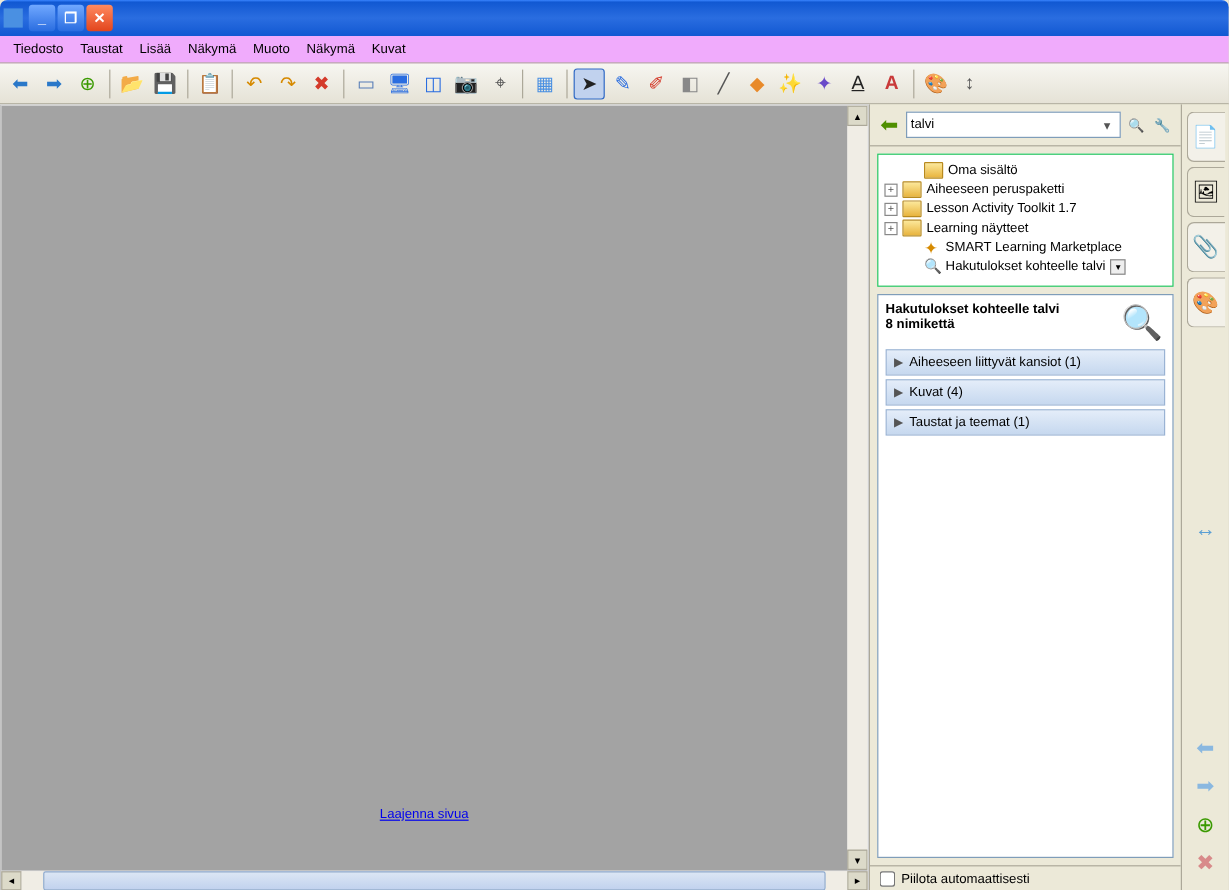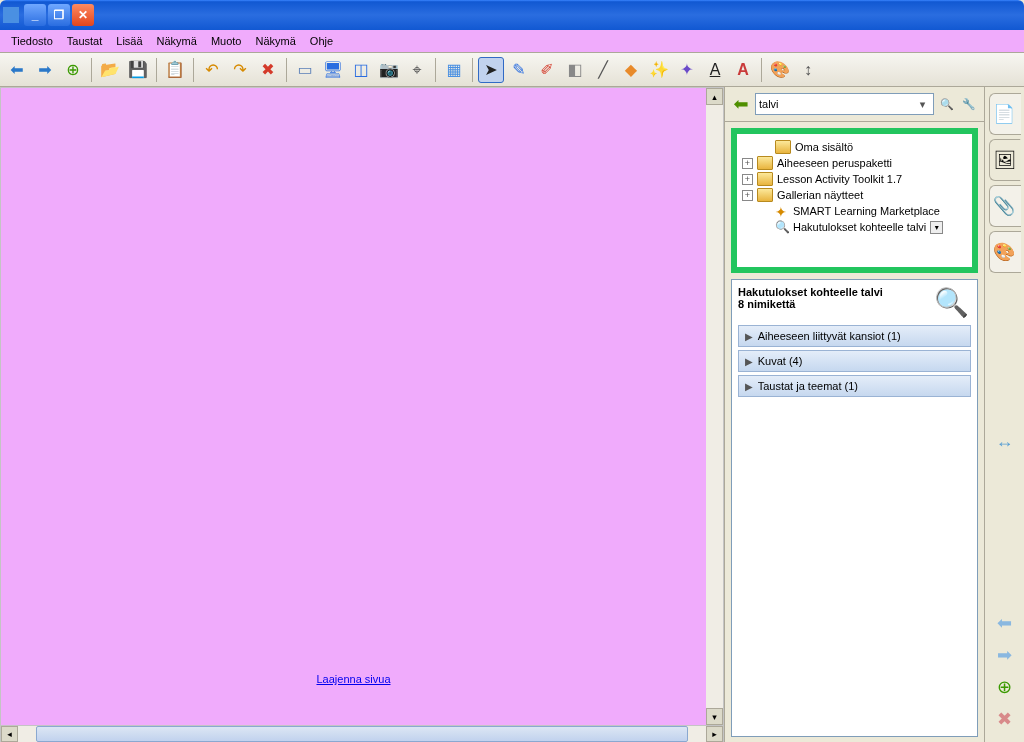--- a/index.html
+++ b/index.html
@@ -21,41 +21,41 @@
 
 
 .toolbar { background: linear-gradient(to bottom, #f7f6f1, #e5e2d6); padding: 3px 4px; border-bottom: 1px solid #aca899; display: flex; align-items: center; gap: 2px; height: 34px; }
 .tbtn { width: 26px; height: 26px; display: flex; align-items: center; justify-content: center; cursor: pointer; border-radius: 3px; font-size: 16px; }
 .tbtn.selected { background: #c1d2ee; border: 1px solid #316ac5; }
 .tsep { width: 1px; height: 24px; background: #aca899; margin: 0 3px; }
 
 
 .workspace { display: flex; height: calc(742px - 30px - 22px - 34px); }
 .canvas-area { flex: 1; display: flex; flex-direction: column; background: white; border: 1px solid #c4c4c4; position: relative; }
-.canvas { flex: 1; background: #f0abfc; overflow: auto; position: relative; }
+.canvas { flex: 1; background: #a3a3a3; overflow: auto; position: relative; }
 .expand-link { position: absolute; bottom: 40px; left: 50%; transform: translateX(-50%); color: #0000ee; text-decoration: underline; cursor: pointer; }
 .hscroll { height: 17px; background: #eee; border-top: 1px solid #c4c4c4; display: flex; }
 .hscroll .track { flex: 1; background: #f0ede5; position: relative; }
 .hscroll .thumb { position: absolute; left: 18px; right: 18px; top: 0; bottom: 0; background: linear-gradient(to bottom, #dce6f4, #c1d2ee); border: 1px solid #8aa8d0; border-radius: 2px; }
 .hscroll .arrow { width: 17px; background: #dcdac9; border: 1px solid #aca899; display: flex; align-items: center; justify-content: center; font-size: 9px; }
 .vscroll { width: 17px; background: #f0ede5; display: flex; flex-direction: column; }
 .vscroll .arrow { height: 17px; background: #dcdac9; border: 1px solid #aca899; display: flex; align-items: center; justify-content: center; font-size: 9px; }
 .vscroll .track { flex: 1; }
 
 
 .gallery-pane { width: 260px; background: #ece9d8; display: flex; flex-direction: column; border-left: 1px solid #aca899; }
 .gallery-top { padding: 6px; border-bottom: 1px solid #aca899; }
 .search-row { display: flex; align-items: center; gap: 4px; }
 .back-arrow { width: 20px; height: 20px; color: #4f8f00; font-size: 18px; cursor: pointer; display: flex; align-items: center; justify-content: center;}
 .search-combo { flex: 1; height: 22px; border: 1px solid #7f9db9; background: white; display: flex; align-items: center; padding: 0 3px; }
 .search-combo input { flex: 1; border: none; outline: none; font-size: 11px; }
 .search-combo .dd { width: 15px; text-align: center; color: #555; cursor: pointer; }
 .tool-icon { width: 18px; height: 18px; cursor: pointer; display: flex; align-items: center; justify-content: center; }
 
-.tree { border: 6px solid #22c55e; background: white; margin: 6px; padding: 5px 3px; height: 145px; overflow: auto; }
+.tree { border: 1px solid #22c55e; background: white; margin: 6px; padding: 5px 3px; height: 111px; overflow: auto; }
 .tree-item { display: flex; align-items: center; padding: 1px 2px; gap: 4px; cursor: pointer; white-space: nowrap; }
 .tree-item .exp { width: 11px; height: 11px; border: 1px solid #888; background: white; font-size: 9px; line-height: 9px; text-align: center; color: #555; }
 .tree-item .noexp { width: 11px; }
 .tree-item .fldr { width: 16px; height: 14px; background: linear-gradient(to bottom, #fce89a, #e8b43e); border: 1px solid #b88a1e; border-radius: 1px; }
 .tree-item .globe { width: 14px; height: 14px; border-radius: 50%; background: radial-gradient(circle at 30% 30%, #a8d8ff, #2a6de0); }
 .tree-item .star { width: 14px; height: 14px; color: #d68a00; font-size: 14px; }
 .tree-item .srch { width: 14px; height: 14px; color: #555; font-size: 12px; }
 .tree-item .dd2 { width: 13px; height: 13px; border: 1px solid #888; background: #eee; font-size: 8px; text-align: center; line-height: 11px; }
 
 .results { flex: 1; border: 1px solid #7f9db9; background: white; margin: 0 6px 6px 6px; overflow: auto; display: flex; flex-direction: column;}
@@ -89,21 +89,21 @@
   </div>
 </div>
 
 <div class="menubar">
   <div class="menuitem"><span>Tiedosto</span></div>
   <div class="menuitem"><span>Taustat</span></div>
   <div class="menuitem"><span>Lisää</span></div>
   <div class="menuitem"><span>Näkymä</span></div>
   <div class="menuitem"><span>Muoto</span></div>
   <div class="menuitem"><span>Näkymä</span></div>
-  <div class="menuitem"><span>Ohje</span></div>
+  <div class="menuitem"><span>Kuvat</span></div>
 </div>
 
 <div class="toolbar">
   <div class="tbtn" style="color:#2a78c9">⬅</div>
   <div class="tbtn" style="color:#2a78c9">➡</div>
   <div class="tbtn" style="color:#3a9a00">⊕</div>
   <div class="tsep"></div>
   <div class="tbtn" style="color:#e8b43e">📂</div>
   <div class="tbtn" style="color:#2a6de0">💾</div>
   <div class="tsep"></div>
@@ -184,21 +184,21 @@
           <span>Aiheeseen peruspaketti</span>
         </div>
         <div class="tree-item">
           <span class="exp">+</span>
           <span class="fldr"></span>
           <span>Lesson Activity Toolkit 1.7</span>
         </div>
         <div class="tree-item">
           <span class="exp">+</span>
           <span class="fldr"></span>
-          <span>Gallerian näytteet</span>
+          <span>Learning näytteet</span>
         </div>
         <div class="tree-item">
           <span style="width: 14px; display: inline-block;"></span>
           <span class="noexp"></span>
           <span class="star">✦</span>
           <span>SMART Learning Marketplace</span>
         </div>
         <div class="tree-item">
           <span style="width: 14px; display: inline-block;"></span>
           <span class="noexp"></span>
@@ -225,20 +225,24 @@
               <span>Kuvat (4)</span>
             </div>
             <div class="res-cat">
               <span class="arr">▶</span>
               <span>Taustat ja teemat (1)</span>
             </div>
           </div>
       </div>
     </div>
 
+    <div class="hide-row">
+      <input type="checkbox" style="">
+      <span>Piilota automaattisesti</span>
+    </div>
   </div>
 
   <div class="tab-strip">
     <div class="side-tab">📄</div>
     <div class="side-tab active">🖼</div>
     <div class="side-tab">📎</div>
     <div class="side-tab">🎨</div>
     <div class="tab-spacer"></div>
     <div class="side-icon-sm" style="color:#5a9fd4">↔</div>
     <div class="tab-spacer"></div>

